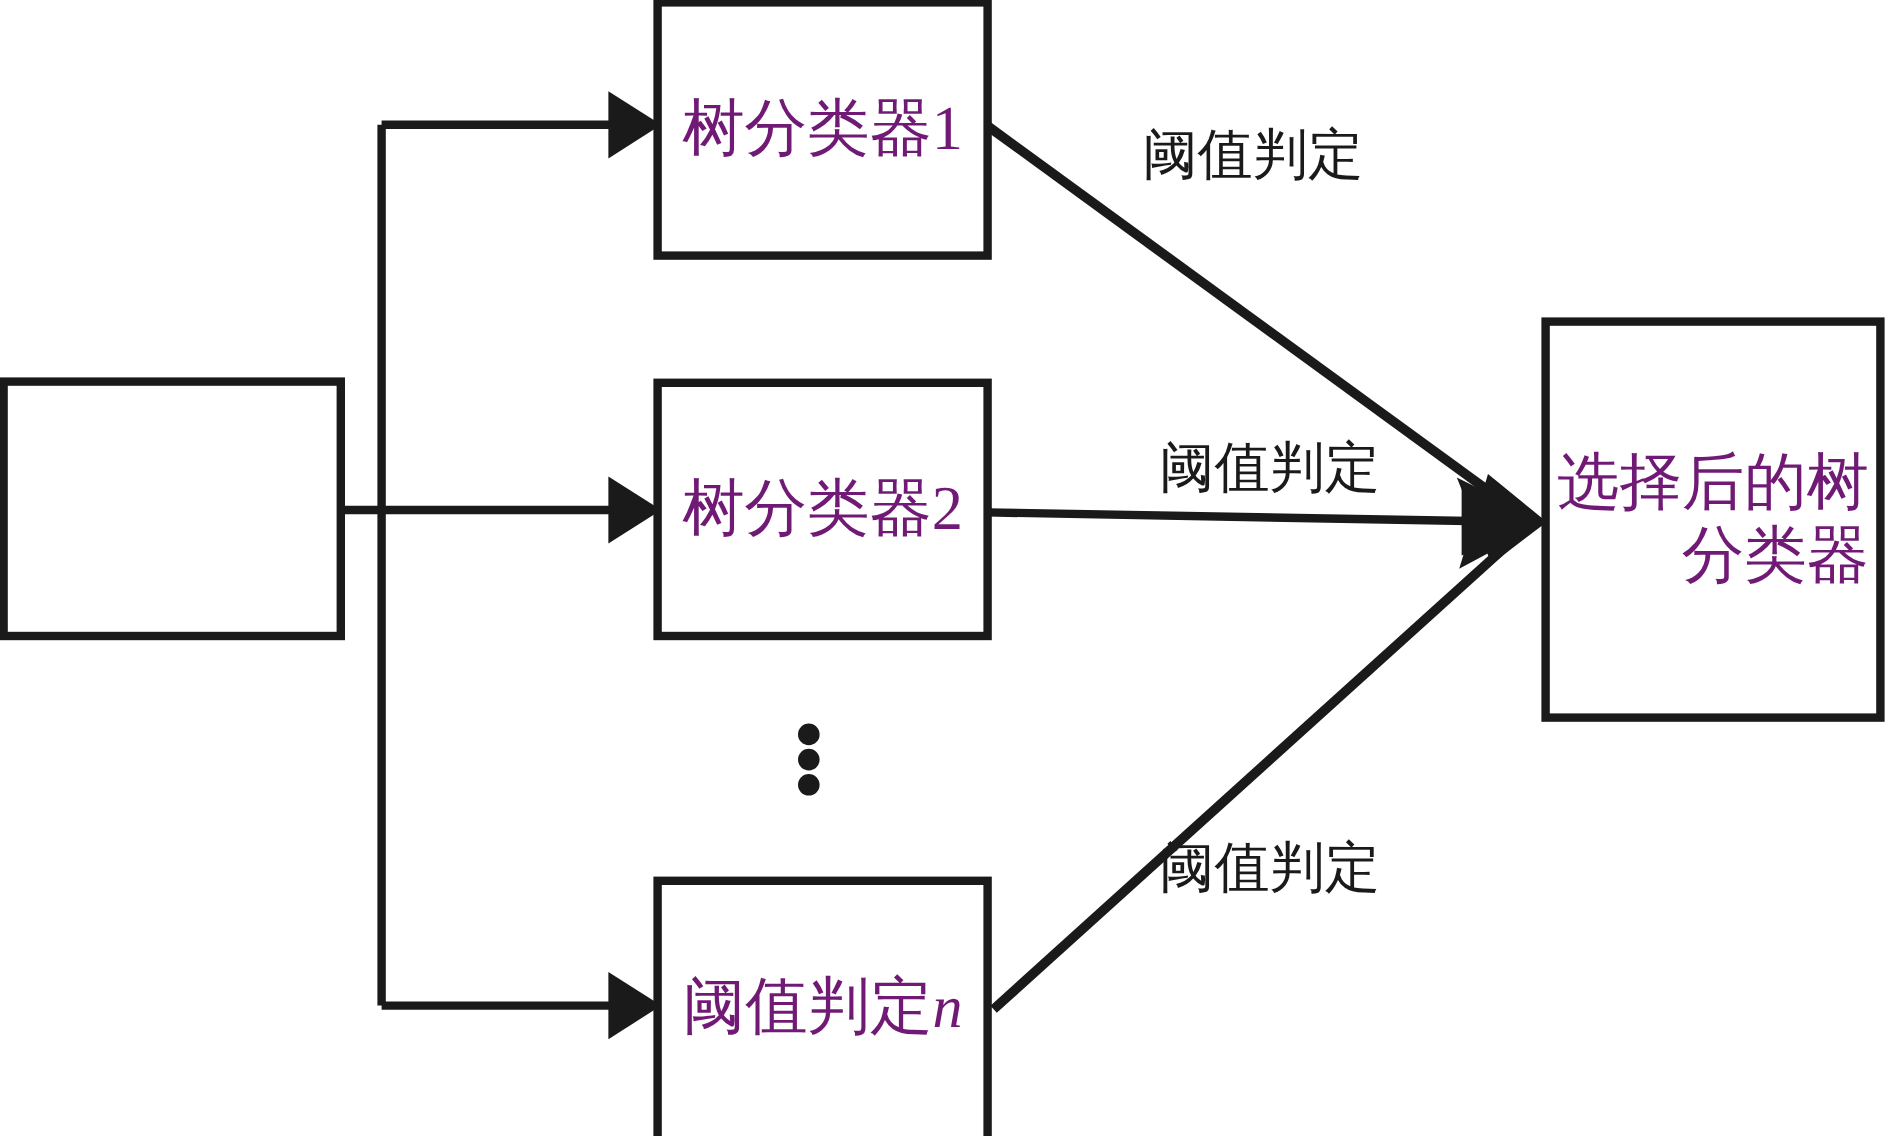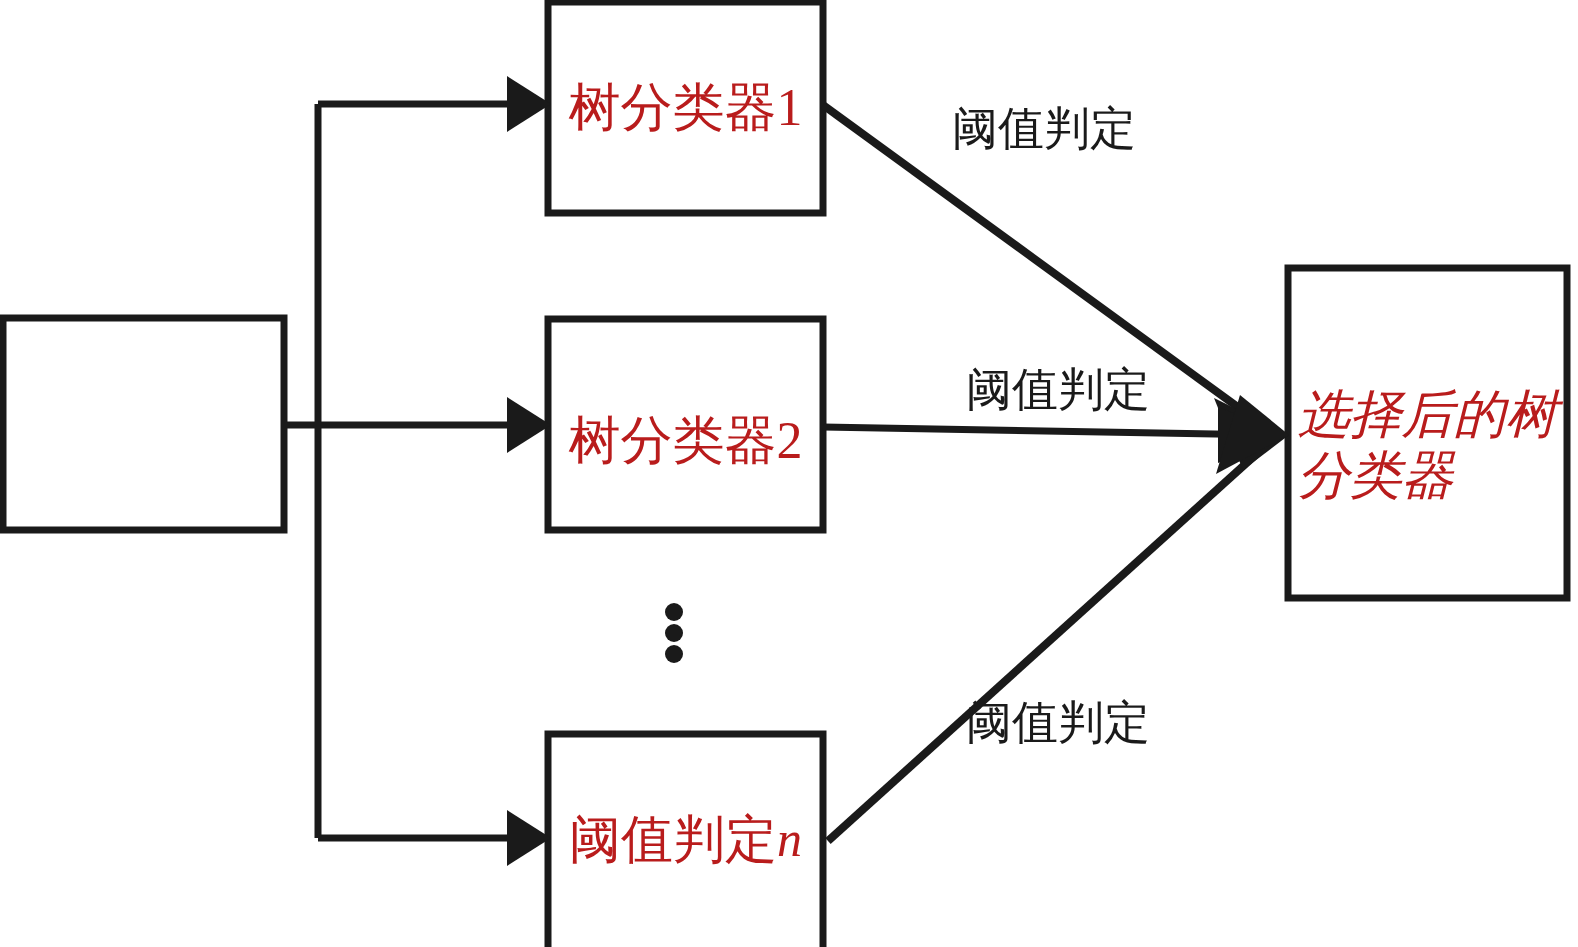--- a/index.html
+++ b/index.html
@@ -22,22 +22,22 @@
     left: 0;
     top: 0;
     width: 1578px;
     height: 947px;
   }
   .node-label {
     position: absolute;
     display: flex;
     align-items: center;
     justify-content: center;
-    text-align: left;
-    color: #b91c1c;
+    text-align: right;
+    color: #701a75;
     font-family: "Liberation Serif", "DejaVu Serif", serif;
     font-size: 52px;
     line-height: 1.18;
     letter-spacing: 0px;
     white-space: pre-line;
     pointer-events: none;
   }
   .edge-label {
     position: absolute;
     color: #1a1a1a;
@@ -93,27 +93,27 @@
     <polygon points="1289,435 1240,395 1216,474" fill="#1a1a1a"></polygon>
 
     <circle cx="674" cy="612" r="9" fill="#1a1a1a"></circle>
     <circle cx="674" cy="633" r="9" fill="#1a1a1a"></circle>
     <circle cx="674" cy="654" r="9" fill="#1a1a1a"></circle>
   </svg>
 
 
   <div class="node-label" style="left:548px; top:2px; width:275px; height:211px;">树分类器1</div>
 
-  <div class="node-label" style="left:548px; top:335px; width:275px; height:211px;">树分类器2</div>
+  <div class="node-label" style="left:548px; top:319px; width:275px; height:211px;">树分类器2</div>
 
   <div class="node-label" style="left:548px; top:734px; width:275px; height:211px;">
     <span>阈值判定 </span><span class="italic-n">n</span>
   </div>
 
-  <div class="node-label" style="left:1288px; top:280px; width:279px; height:330px;font-style:italic;">选择后的树
+  <div class="node-label" style="left:1288px; top:268px; width:279px; height:330px;">选择后的树
 分类器</div>
 
   <div class="edge-label" style="left:952px; top:106px;">阈值判定</div>
 
   <div class="edge-label" style="left:966px; top:367px;">阈值判定</div>
 
   <div class="edge-label" style="left:966px; top:700px;">阈值判定</div>
 
 </div>
 

